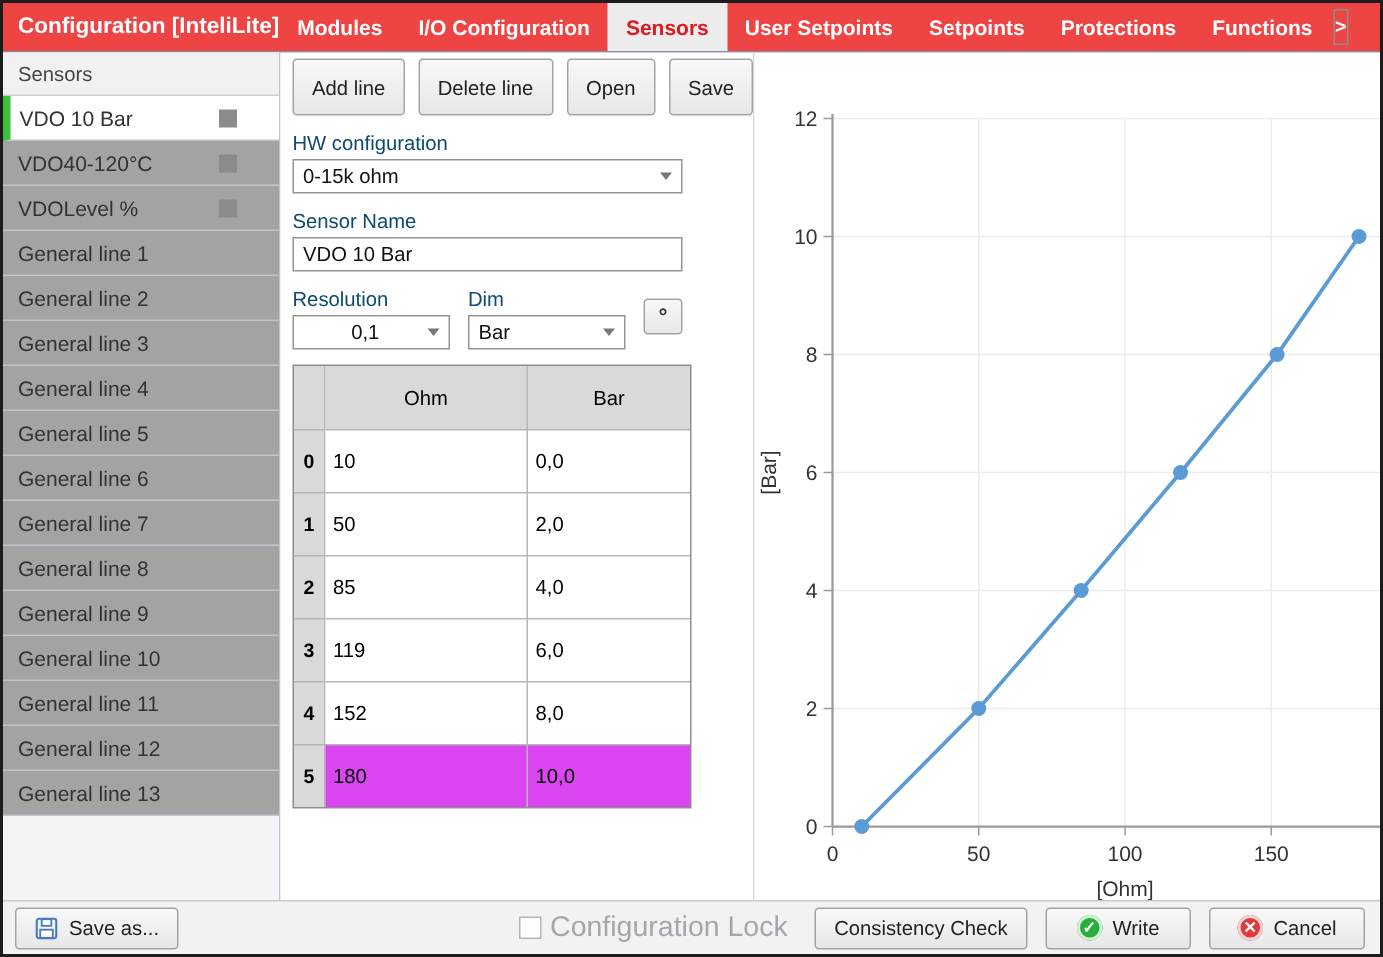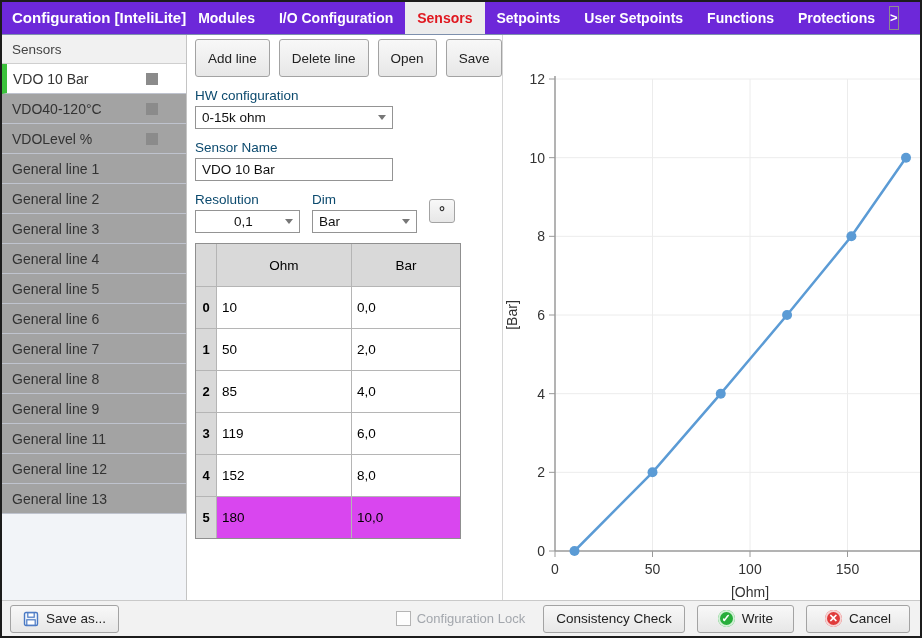--- a/index.html
+++ b/index.html
@@ -3,21 +3,21 @@
 <meta charset="utf-8">
 <style>
   * { box-sizing: border-box; margin: 0; padding: 0; }
   body { font-family: "Liberation Sans", sans-serif; background:#888; }
   .window {
     width: 922px; height: 638px; border: 2px solid #1c1c1c; background:#fff;
     display: flex; flex-direction: column; overflow: hidden; position: relative;
   }
   
   .titlebar {
-    height: 33px; flex: 0 0 33px; background: #6d28d9; color: #fff;
+    height: 33px; flex: 0 0 33px; background: #ef4444; color: #fff;
     display: flex; align-items: stretch; border-bottom: 1px solid #7d90ad;
   }
   .title { font-size: 15px; font-weight: 600; line-height: 32px; padding-left: 10px; white-space: nowrap; }
   .tabs { display: flex; margin-left: auto; align-items: stretch; }
   .tab {
     padding: 0 12px; font-size: 14px; font-weight: 600; line-height: 32px;
     color: #fff; cursor: default; white-space: nowrap;
   }
   .tab.active { background: #ececec; color: #e01820; }
   .overflow-btn {
@@ -42,21 +42,21 @@
   
   .middle { flex: 0 0 270px; background: #fff; border-right: 1px solid #d6d6d6; padding: 4px 0 0 8px; }
   .btn-row { display: flex; gap: 9px; }
   .btn {
     height: 38px; padding: 0 12px; font-size: 13.5px; color: #222;
     border: 1px solid #a3a3a3; border-radius: 3px;
     background: linear-gradient(#f8f8f8, #e7e7e7); white-space: nowrap;
   }
   .field-label { font-size: 13.5px; color: #0c4a6e; margin: 11px 0 3px 0; }
   .select, .text-input {
-    width: 198px; height: 23px; border: 1px solid #949494; background: #fff;
+    width: 260px; height: 23px; border: 1px solid #949494; background: #fff;
     display: flex; align-items: center; font-size: 13.5px; color: #111; padding: 0 6px;
   }
   .select .val { flex: 1; }
   .chev { width: 0; height: 0; border-left: 4px solid transparent; border-right: 4px solid transparent; border-top: 5px solid #777; }
   .res-row { display: flex; gap: 12px; }
   .res-col .select { width: 105px; }
   .center-val { text-align: center; }
   .deg-btn {
     width: 26px; height: 24px; margin-top: 18px; border: 1px solid #a3a3a3; border-radius: 3px;
     background: linear-gradient(#f8f8f8, #e7e7e7); font-size: 15px; font-weight: 700;
@@ -81,43 +81,43 @@
   .chart-panel svg { position: absolute; left: 0; top: 0; }
   
   .footer {
     flex: 0 0 36px; background: #f2f2f2; border-top: 1px solid #c9c9c9;
     display: flex; align-items: center; padding: 0 10px 0 8px;
   }
   .footer .btn { height: 28px; display: inline-flex; align-items: center; gap: 7px; }
   .right-group { margin-left: auto; display: flex; align-items: center; gap: 12px; }
   .chk-group { display: flex; align-items: center; gap: 6px; margin-right: 6px; }
   .checkbox { width: 15px; height: 15px; border: 1px solid #b4b4b4; background: #fdfdfd; }
-  .chk-label { font-size: 13px; color: #a3a7ad; }
+  .chk-label { font-size: 19px; color: #a3a7ad; }
   .ic-circle {
     width: 17px; height: 17px; border-radius: 50%; color: #fff; font-size: 11px; font-weight: 700;
     display: inline-flex; align-items: center; justify-content: center;
   }
   .ic-green { background: #27ae3b; box-shadow: 0 0 0 2px #d2f0d6 inset; }
   .ic-red { background: #e03a3a; box-shadow: 0 0 0 2px #f6d3d3 inset; }
 </style>
 </head>
 <body>
 
 <div class="window">
 
   <div class="titlebar">
     <div class="title">Configuration [InteliLite]</div>
     <div class="tabs" id="tabs">
         <div class="tab">Modules</div>
         <div class="tab">I/O Configuration</div>
         <div class="tab active">Sensors</div>
+        <div class="tab">User Setpoints</div>
         <div class="tab">Setpoints</div>
-        <div class="tab">User Setpoints</div>
+        <div class="tab">Protections</div>
         <div class="tab">Functions</div>
-        <div class="tab">Protections</div>
       </div>
     <div class="overflow-btn">&gt;</div>
     <div class="win-controls">
       
       
     </div>
   </div>
 
   <div class="main">
 
@@ -155,20 +155,23 @@
             <span>General line 6</span>
           </div>
           <div class="side-item">
             <span>General line 7</span>
           </div>
           <div class="side-item">
             <span>General line 8</span>
           </div>
           <div class="side-item">
             <span>General line 9</span>
+          </div>
+          <div class="side-item">
+            <span>General line 10</span>
           </div>
           <div class="side-item">
             <span>General line 11</span>
           </div>
           <div class="side-item">
             <span>General line 12</span>
           </div>
           <div class="side-item">
             <span>General line 13</span>
           </div>

